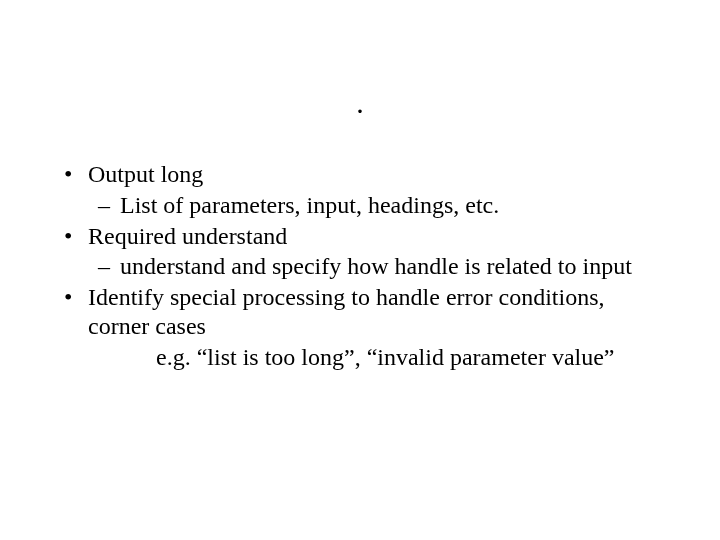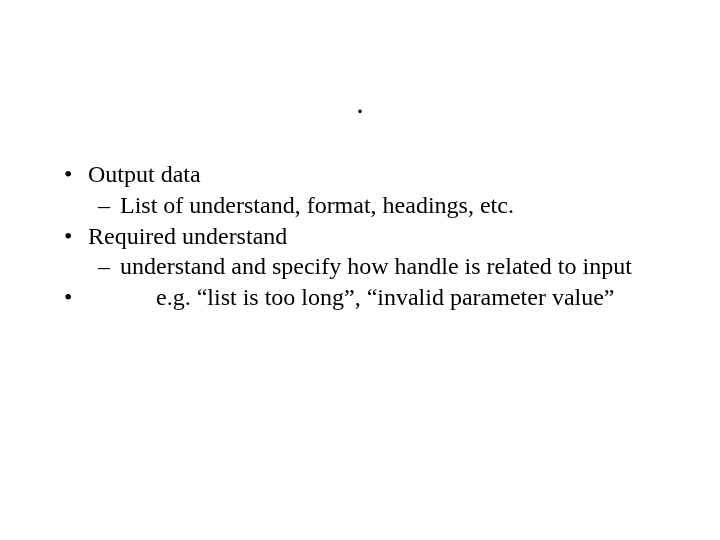--- a/index.html
+++ b/index.html
@@ -63,38 +63,39 @@
 <body>
 
 <div class="slide">
 
   <div class="title-dot">.</div>
 
   <div class="content">
 
     <div class="l1">
       <span class="bullet">•</span>
-      <span>Output data</span>
+      <span>Output long</span>
     </div>
     <div class="l2">
       <span class="dash">–</span>
-      <span>List of understand, format, headings, etc.</span>
+      <span>List of parameters, input, headings, etc.</span>
     </div>
 
     <div class="l1">
       <span class="bullet">•</span>
       <span>Required understand</span>
     </div>
     <div class="l2">
       <span class="dash">–</span>
       <span>understand and specify how handle is related to input</span>
     </div>
 
     <div class="l1">
       <span class="bullet">•</span>
+      <span>Identify special processing to handle error conditions, corner cases</span>
     </div>
     <div class="l3">
       <span>e.g. “list is too long”, “invalid parameter value”</span>
     </div>
 
   </div>
 
 </div>
 
 </body></html>

